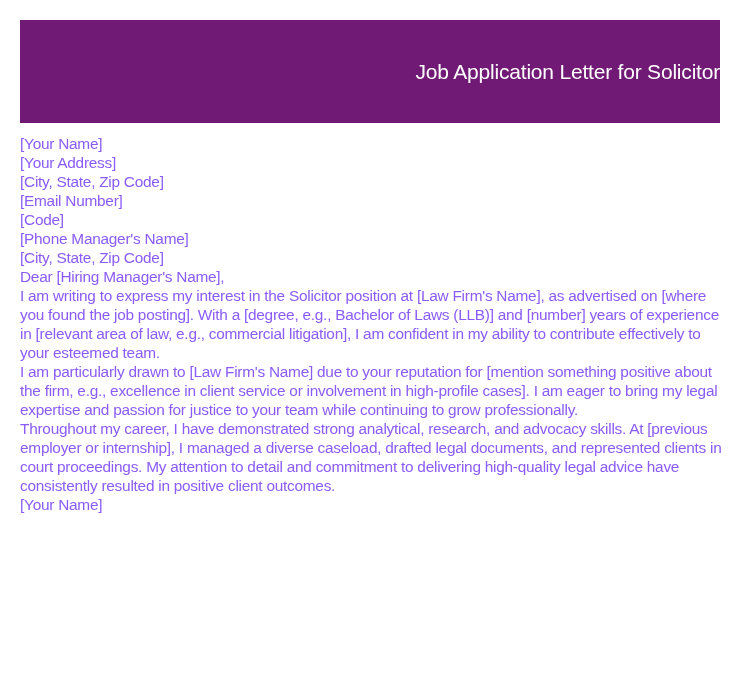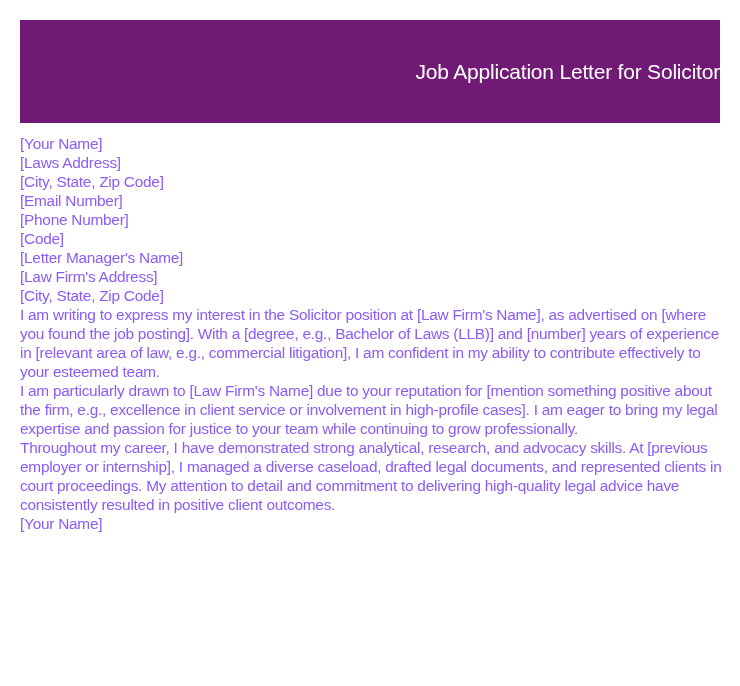--- a/index.html
+++ b/index.html
@@ -49,25 +49,24 @@
   </style>
 </head>
 <body>
 
 <div class="header">
   <h1>Job Application Letter for Solicitor</h1>
 </div>
 
 <div class="letter">
   <div class="line">[Your Name]</div>
-  <div class="line">[Laws Address]</div>
+  <div class="line">[Your Address]</div>
   <div class="line">[City, State, Zip Code]</div>
   <div class="line">[Email Number]</div>
-  <div class="line">[Phone Number]</div>
   <div class="line">[Code]</div>
-  <div class="line">[Letter Manager's Name]</div>
-  <div class="line">[Law Firm's Address]</div>
+  <div class="line">[Phone Manager's Name]</div>
   <div class="line">[City, State, Zip Code]</div>
+  <div class="line">Dear [Hiring Manager's Name],</div>
   <p class="para">I am writing to express my interest in the Solicitor position at [Law Firm's Name], as advertised on [where you found the job posting]. With a [degree, e.g., Bachelor of Laws (LLB)] and [number] years of experience in [relevant area of law, e.g., commercial litigation], I am confident in my ability to contribute effectively to your esteemed team.</p>
   <p class="para">I am particularly drawn to [Law Firm's Name] due to your reputation for [mention something positive about the firm, e.g., excellence in client service or involvement in high-profile cases]. I am eager to bring my legal expertise and passion for justice to your team while continuing to grow professionally.</p>
   <p class="para">Throughout my career, I have demonstrated strong analytical, research, and advocacy skills. At [previous employer or internship], I managed a diverse caseload, drafted legal documents, and represented clients in court proceedings. My attention to detail and commitment to delivering high-quality legal advice have consistently resulted in positive client outcomes.</p>
   <div class="line">[Your Name]</div>
 </div>
 
 </body></html>

